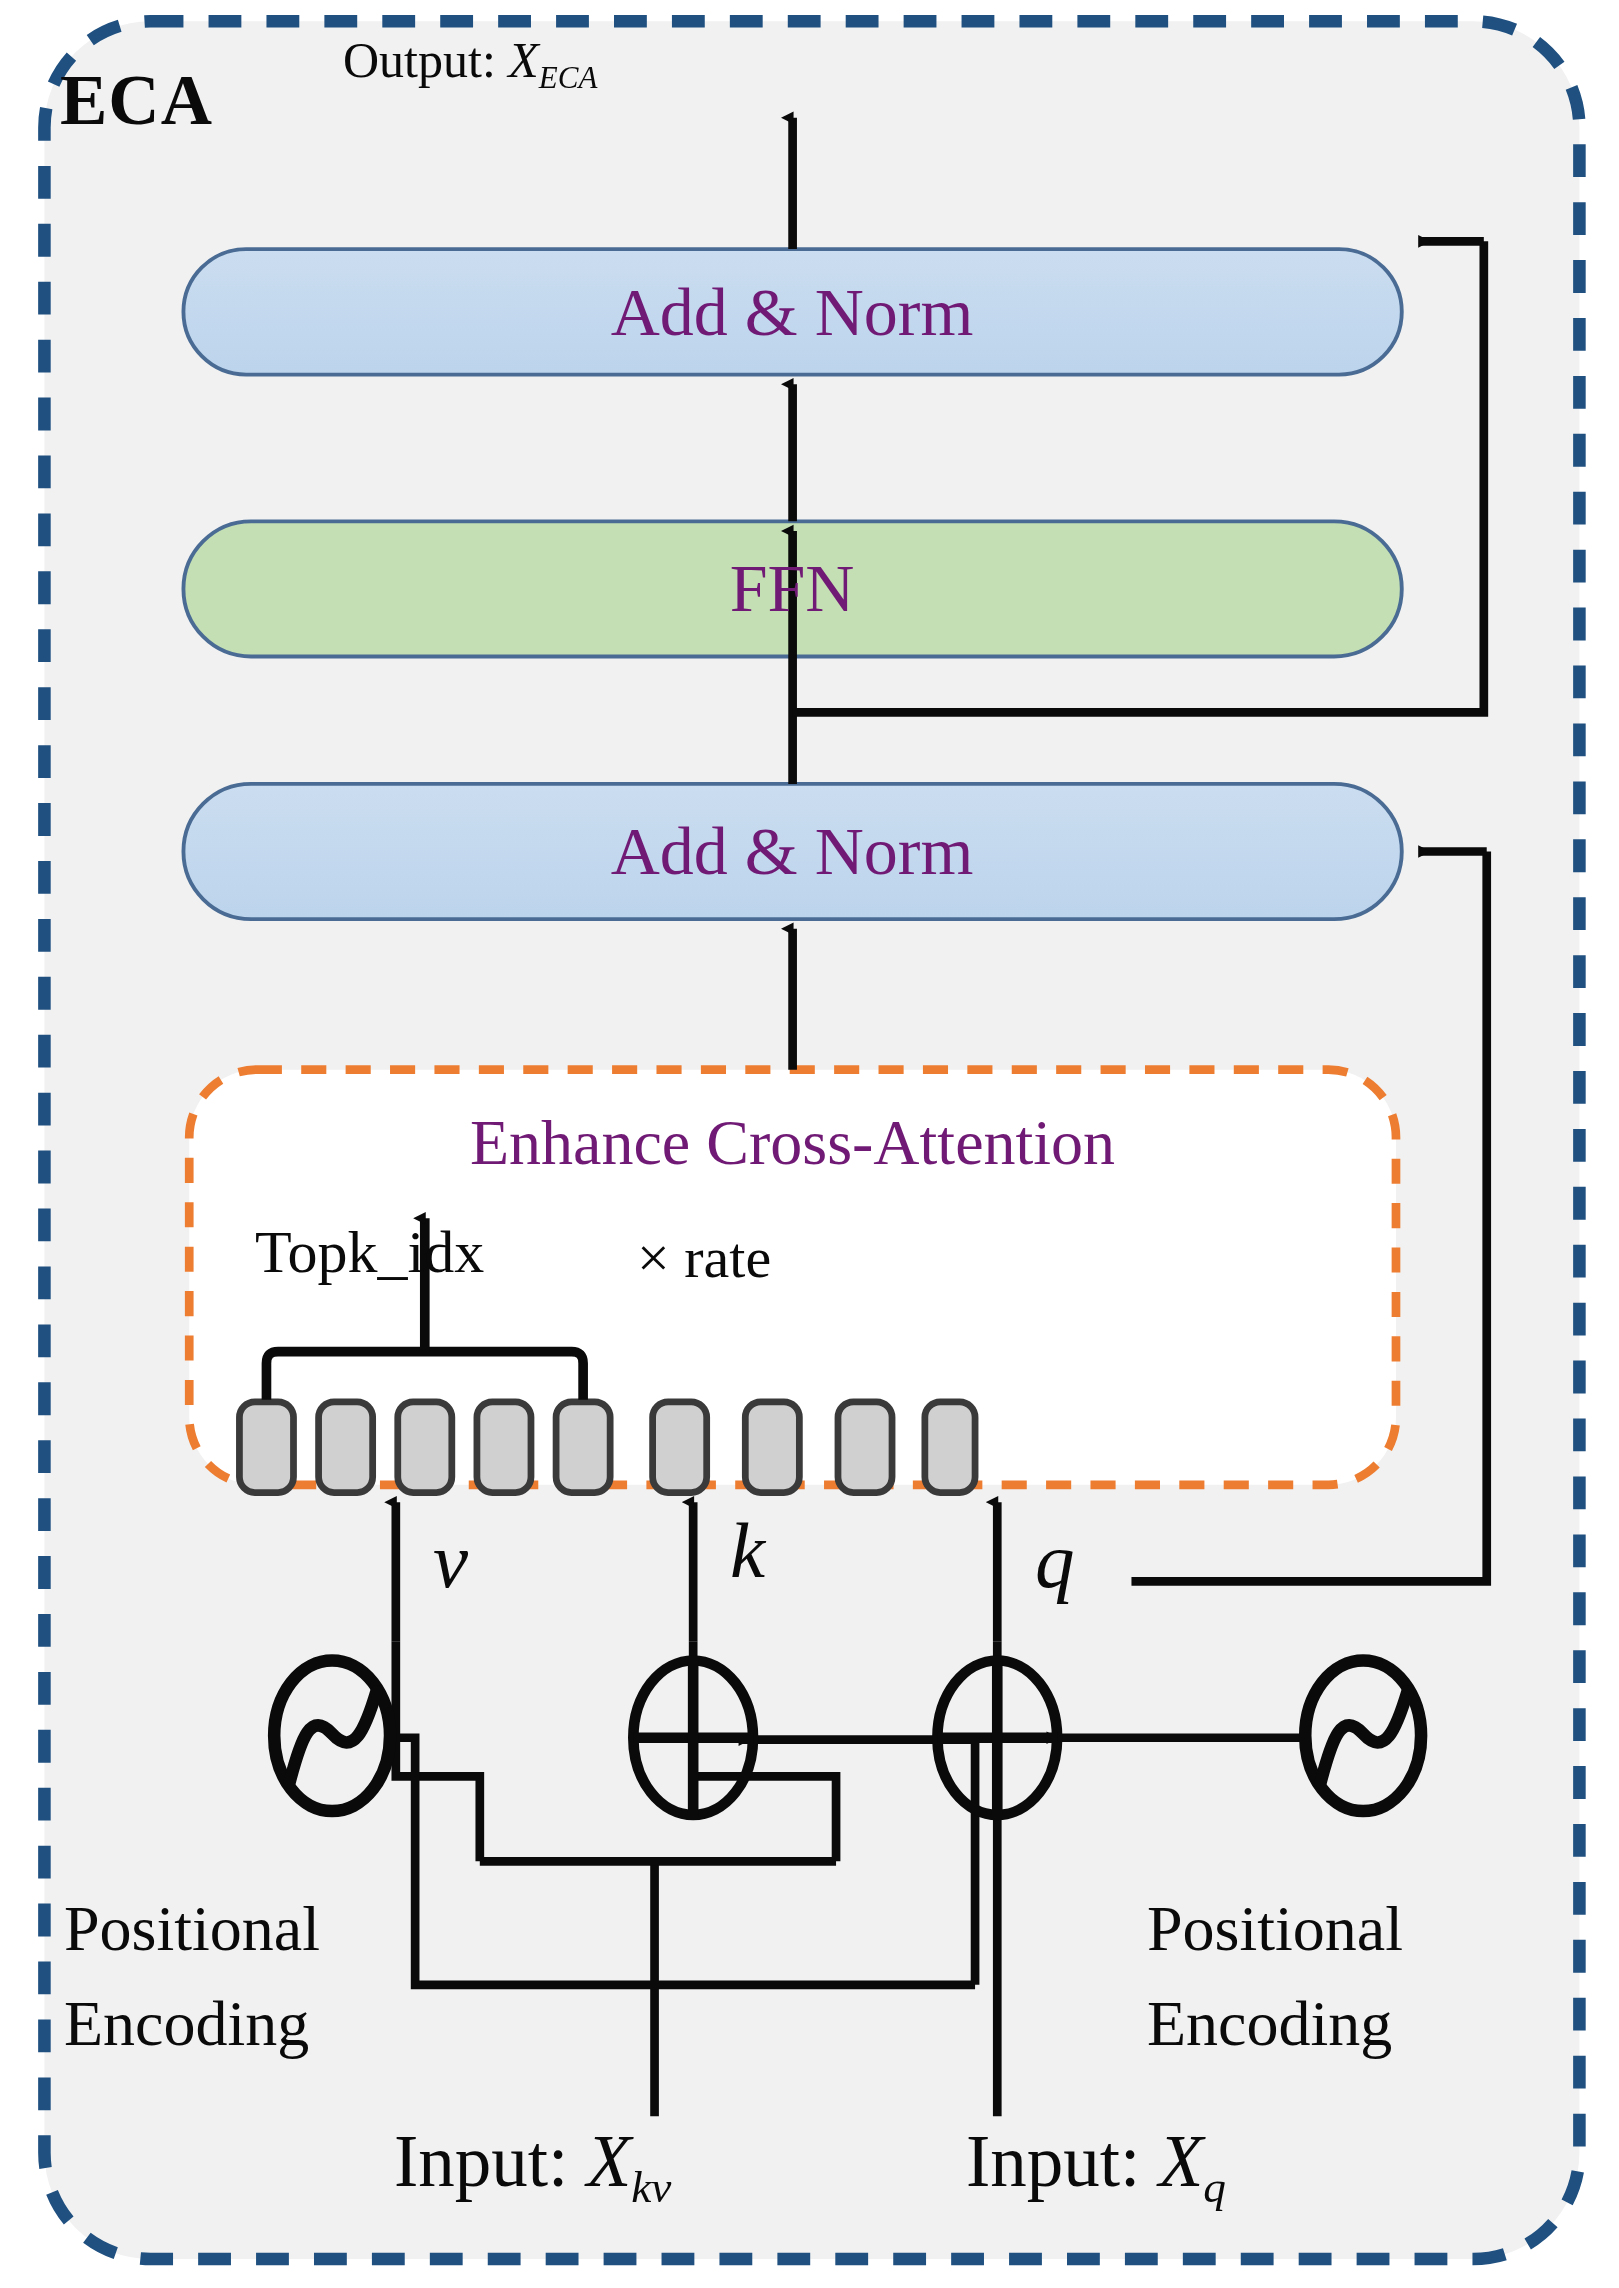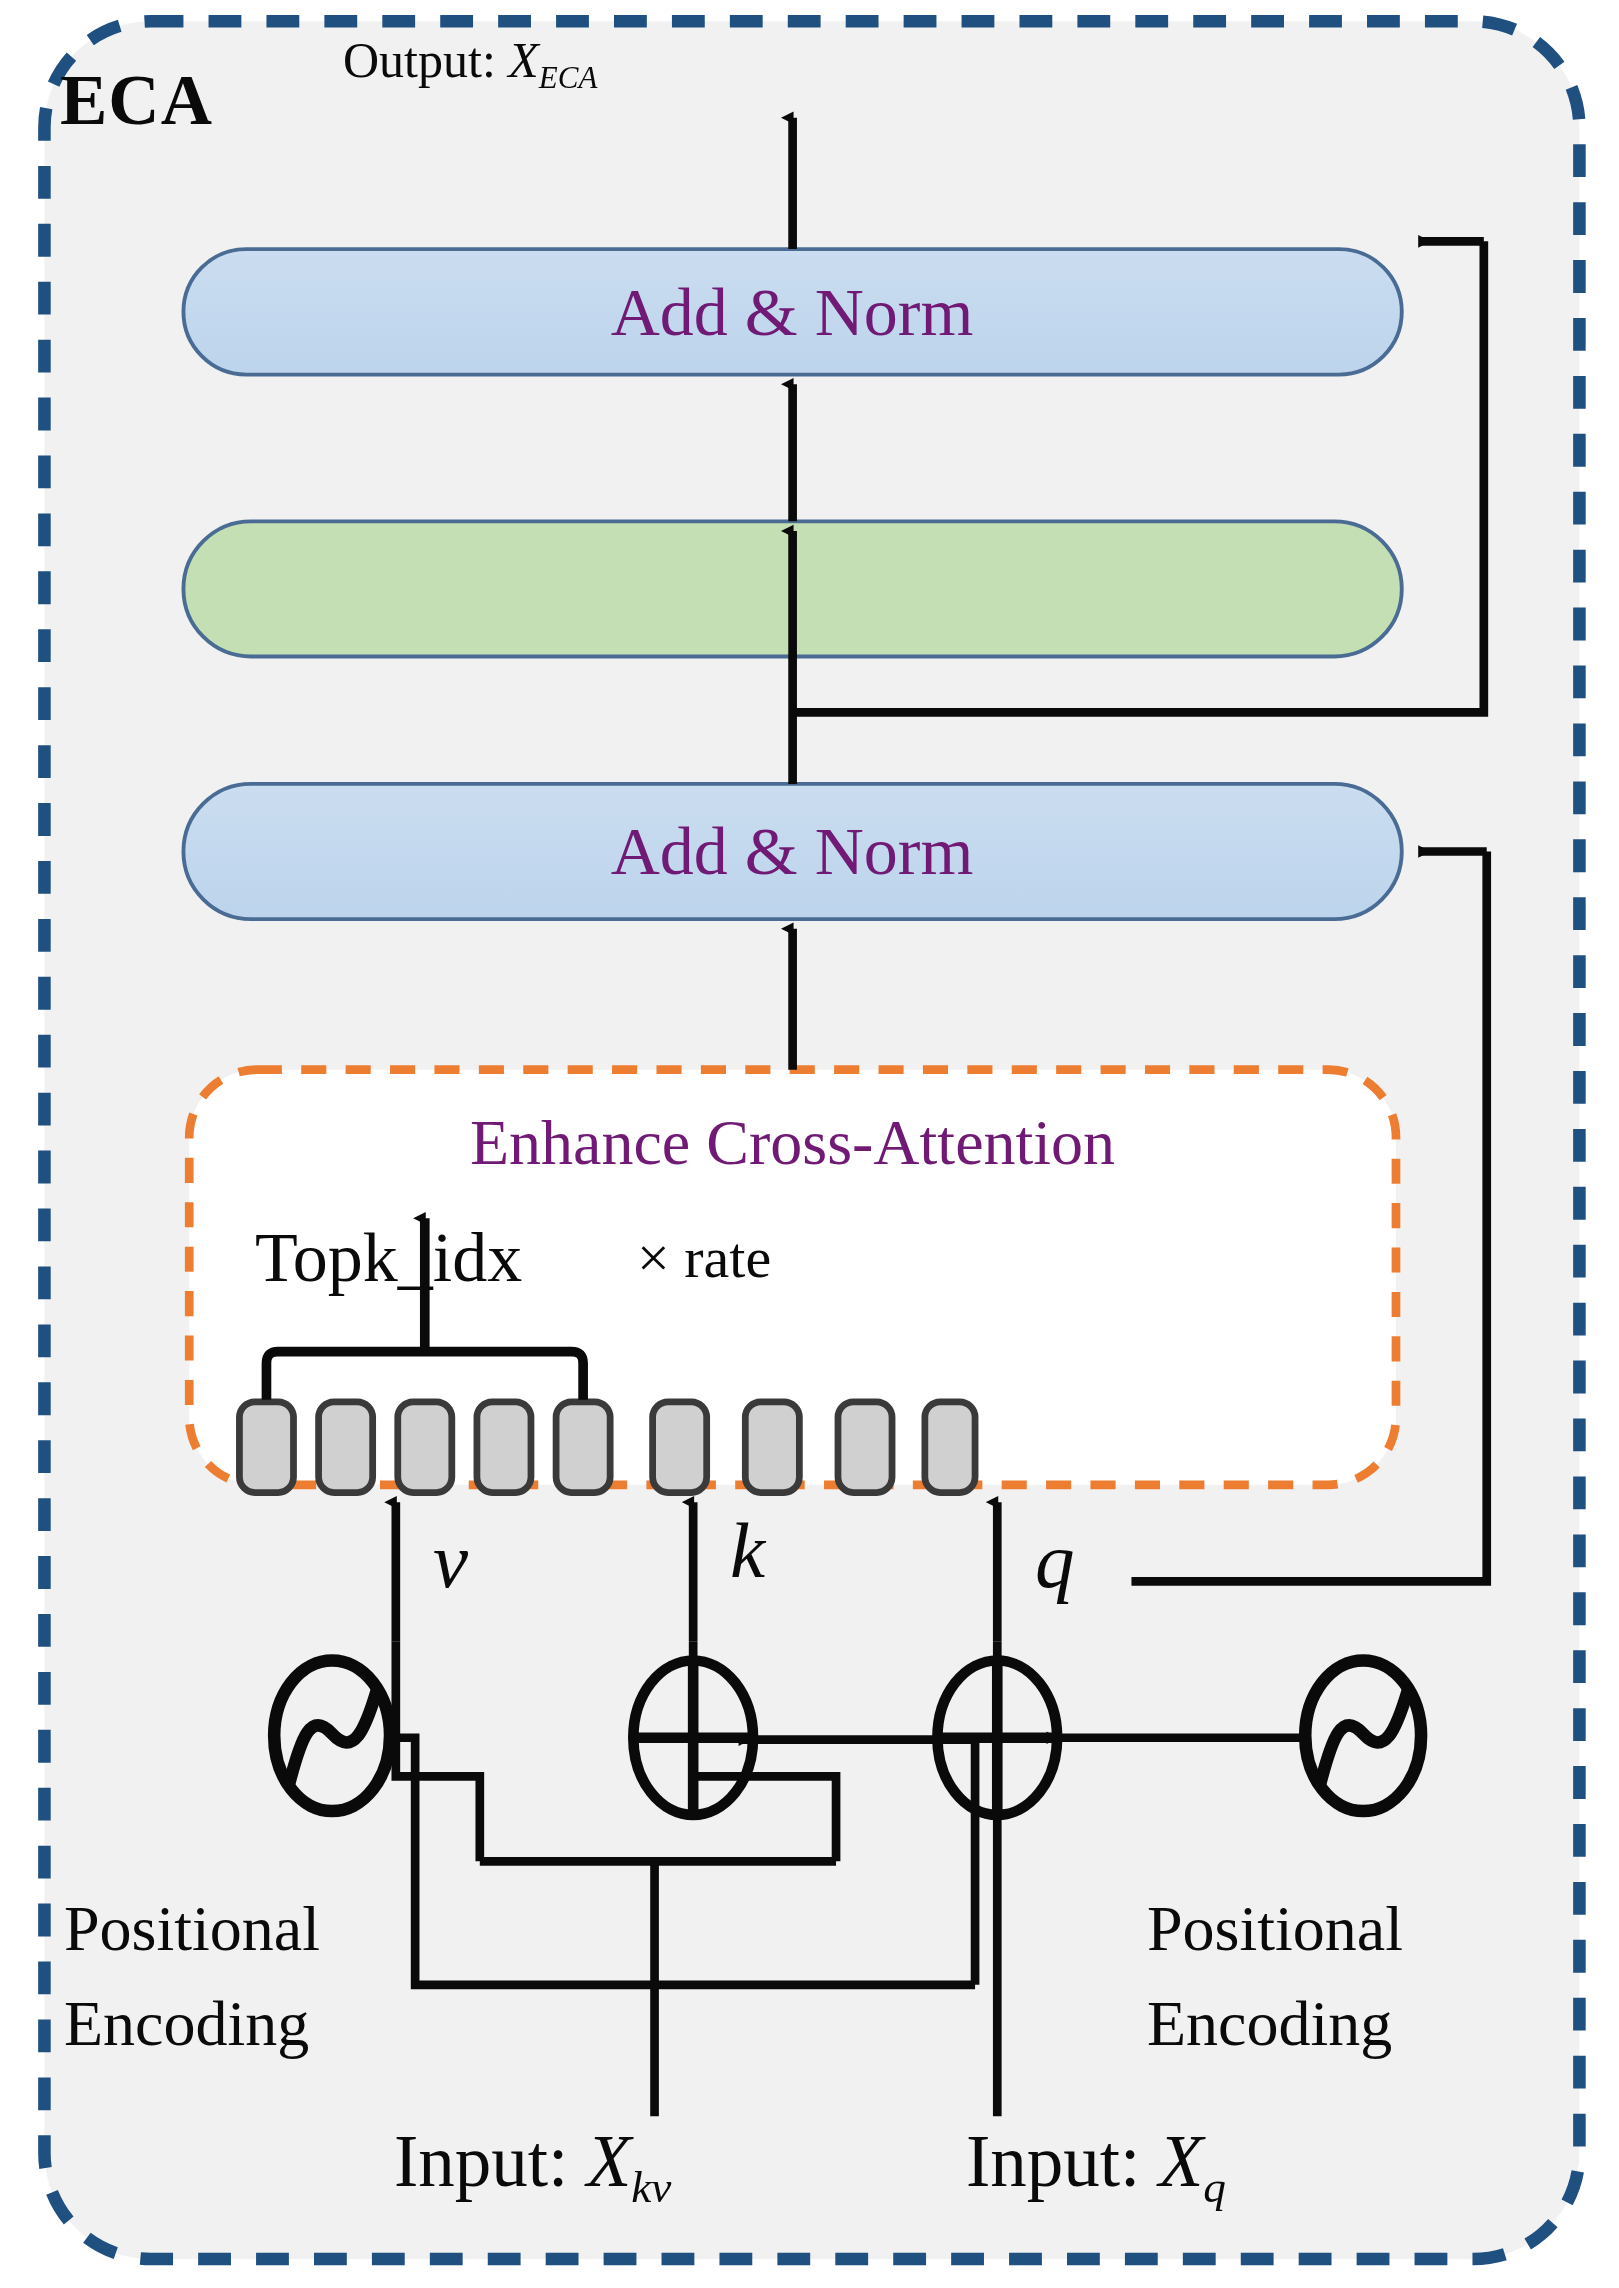--- a/index.html
+++ b/index.html
@@ -118,26 +118,27 @@
 
   <div class="txt" style="left:60px;top:60px;font-size:71px;font-weight:bold;letter-spacing:1px;">ECA</div>
 
   <div class="txt" style="left:343px;top:31px;font-size:50px;">
     <span>Output:</span>
     <span class="italic">X</span><span class="sub">ECA</span>
   </div>
 
   <div class="boxlabel" style="left:183px;top:249px;width:1218px;height:126px;font-size:68px;">Add &amp; Norm</div>
 
+  <div class="boxlabel" style="left:183px;top:521px;width:1218px;height:135px;font-size:68px;">FFN</div>
 
   <div class="boxlabel" style="left:183px;top:784px;width:1218px;height:135px;font-size:68px;">Add &amp; Norm</div>
 
   <div class="boxlabel" style="left:189px;top:1099px;width:1207px;height:87px;font-size:64px;">Enhance Cross-Attention</div>
 
-  <div class="txt" style="left:255px;top:1218px;font-size:70px;">Topk_idx</div>
+  <div class="txt" style="left:255px;top:1218px;font-size:60px;">Topk_idx</div>
 
   <div class="txt" style="left:637px;top:1224px;font-size:58px;">× rate</div>
 
   <div class="txt italic" style="left:433px;top:1516px;font-size:79px;">v</div>
   <div class="txt italic" style="left:730px;top:1506px;font-size:79px;">k</div>
   <div class="txt italic" style="left:1035px;top:1516px;font-size:79px;">q</div>
 
   <div class="txt" style="left:64px;top:1892px;font-size:64px;">Positional</div>
   <div class="txt" style="left:64px;top:1987px;font-size:64px;">Encoding</div>
 

